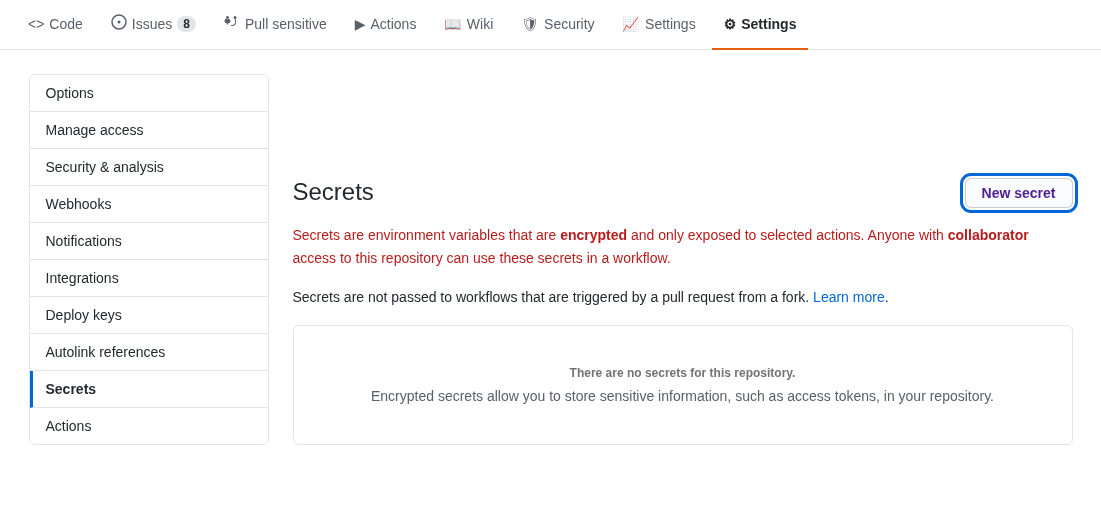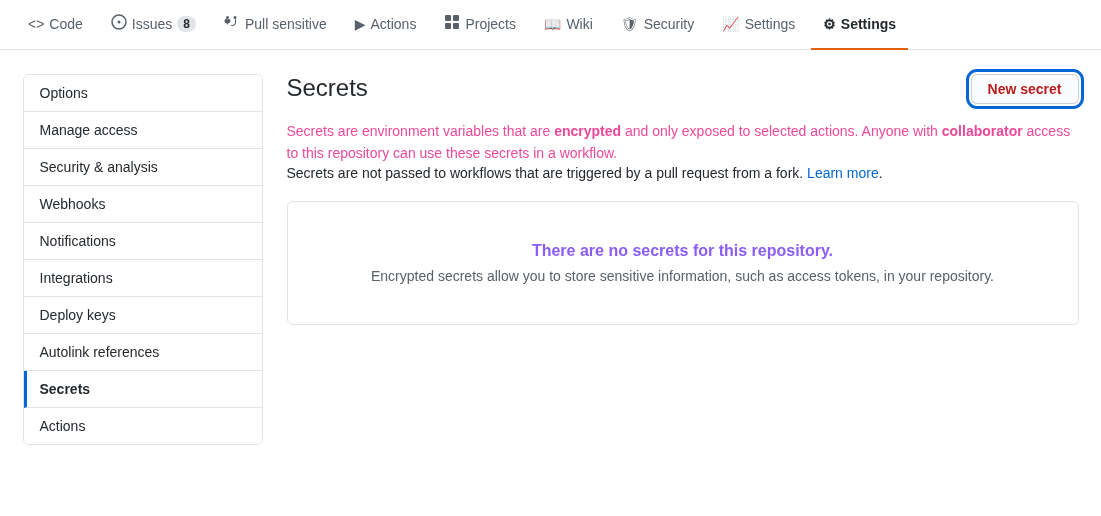--- a/index.html
+++ b/index.html
@@ -45,22 +45,23 @@
       padding: 1px 6px;
       font-size: 12px;
       font-weight: 600;
     }
 
     
     .page-layout {
       display: flex;
       max-width: 1100px;
       margin: 0 auto;
-      padding: 24px 22px;
+      padding: 24px 28px;
       gap: 24px;
+      align-items: flex-end;
     }
 
     
     .sidebar {
       width: 240px;
       flex-shrink: 0;
       border: 1px solid #e1e4e8;
       border-radius: 6px;
       overflow: hidden;
       height: fit-content;
@@ -99,35 +100,35 @@
     .page-title {
       font-size: 24px;
       font-weight: 400;
       color: #24292e;
     }
 
     .new-secret-btn {
       padding: 6px 16px;
       font-size: 14px;
       font-weight: 600;
-      color: #b91c1c;
+      color: #4c1d95;
       background: #fafbfc;
       border: 1px solid rgba(27,31,35,0.2);
       border-radius: 6px;
       cursor: pointer;
       outline: 3px solid #0366d6;
       outline-offset: 2px;
       white-space: nowrap;
     }
 
     .description {
       font-size: 14px;
       line-height: 1.6;
-      color: #ec4899;
-      margin-bottom: 0;
+      color: #b91c1c;
+      margin-bottom: 20px;
     }
     .description strong { font-weight: 600; }
 
     .description-secondary {
       font-size: 14px;
       color: #24292e;
       margin-bottom: 20px;
     }
     .description-secondary a {
       color: #0366d6;
@@ -135,23 +136,23 @@
     }
 
     .empty-state {
       border: 1px solid #e1e4e8;
       border-radius: 6px;
       padding: 40px 24px;
       text-align: center;
       background: #fff;
     }
     .empty-state-title {
-      font-size: 16px;
-      font-weight: 600;
-      color: #8b5cf6;
+      font-size: 12px;
+      font-weight: 600;
+      color: #737373;
       margin-bottom: 8px;
     }
     .empty-state-desc {
       font-size: 14px;
       color: #586069;
     }
 
     
     .nav-icon { font-size: 14px; }
   </style>
@@ -179,31 +180,20 @@
           <path d="M5 3.5a1.5 1.5 0 11-3 0 1.5 1.5 0 013 0zM3.5 5.5A.5.5 0 013 5V4.5a2.5 2.5 0 000 5V10a.5.5 0 001 0V9.5a2.5 2.5 0 000-5V5a.5.5 0 01-.5.5zm9-2a1.5 1.5 0 11-3 0 1.5 1.5 0 013 0zM11 8a3 3 0 01-3 3H7.5a.5.5 0 000 1H8a4 4 0 004-4V5.5a.5.5 0 00-1 0V8z"></path>
         </svg>
     </span>
     <span>Pull sensitive</span>
   </a>
   <a class="nav-item">
     <span class="nav-icon">▶</span>
     <span>Actions</span>
   </a>
   <a class="nav-item">
-    <span class="nav-icon">
-      <svg width="16" height="16" viewBox="0 0 16 16" fill="currentColor">
-          <rect x="1" y="1" width="6" height="6" rx="1"></rect>
-          <rect x="9" y="1" width="6" height="6" rx="1"></rect>
-          <rect x="1" y="9" width="6" height="6" rx="1"></rect>
-          <rect x="9" y="9" width="6" height="6" rx="1"></rect>
-        </svg>
-    </span>
-    <span>Projects</span>
-  </a>
-  <a class="nav-item">
     <span class="nav-icon">📖</span>
     <span>Wiki</span>
   </a>
   <a class="nav-item">
     <span class="nav-icon">🛡</span>
     <span>Security</span>
   </a>
   <a class="nav-item">
     <span class="nav-icon">📈</span>
     <span>Settings</span>

